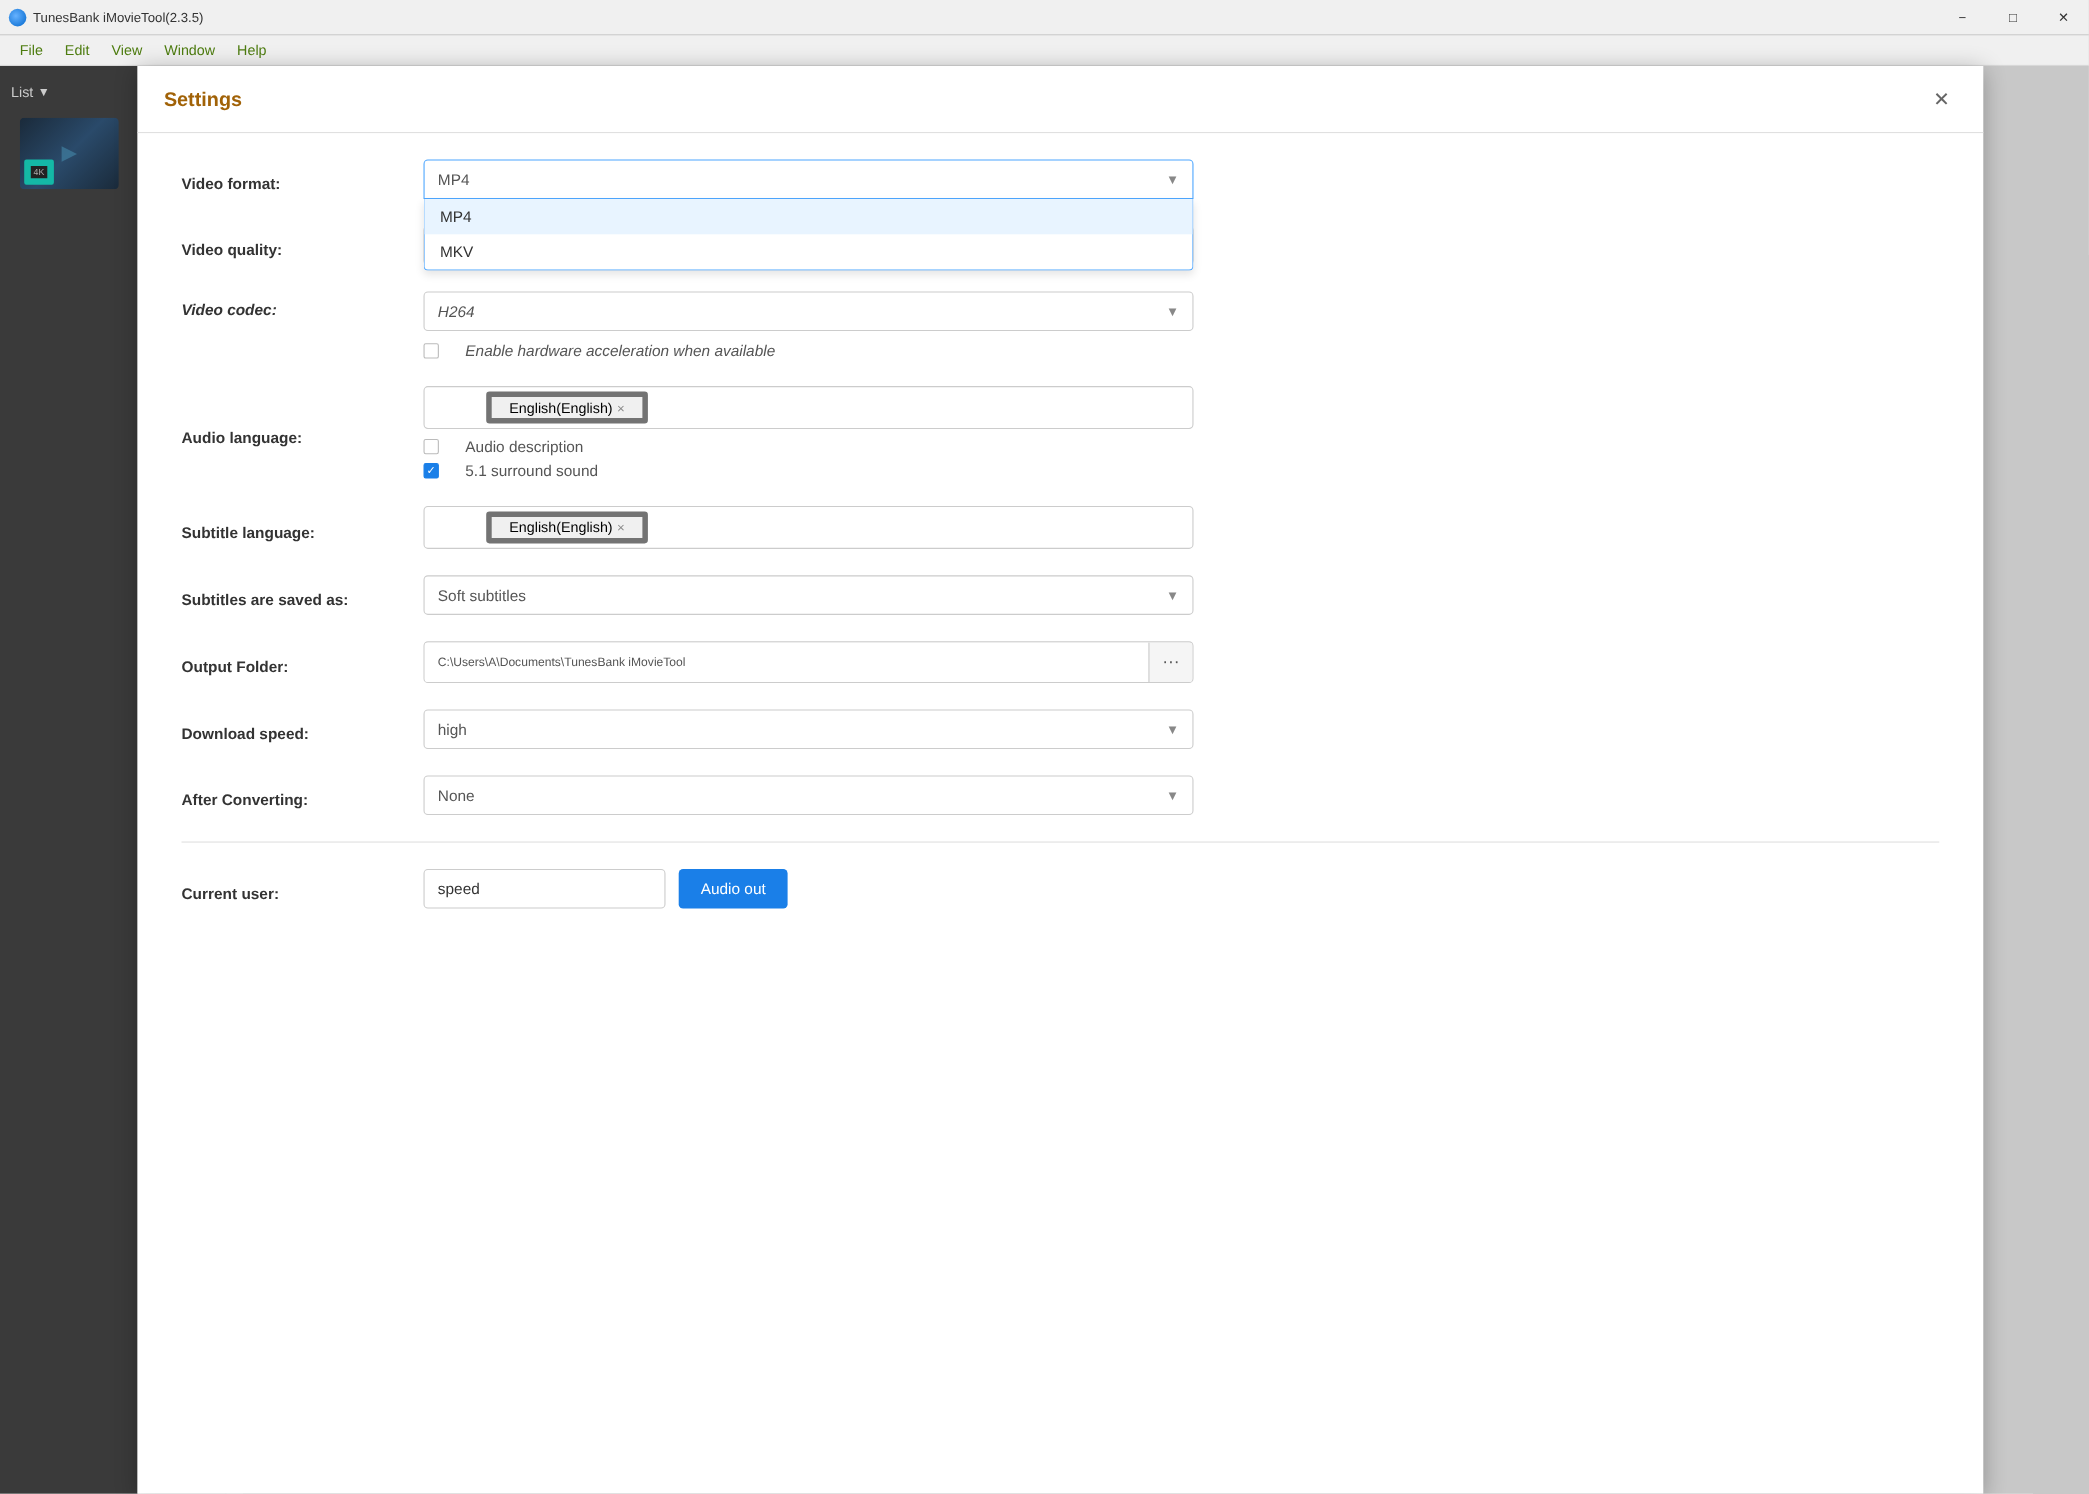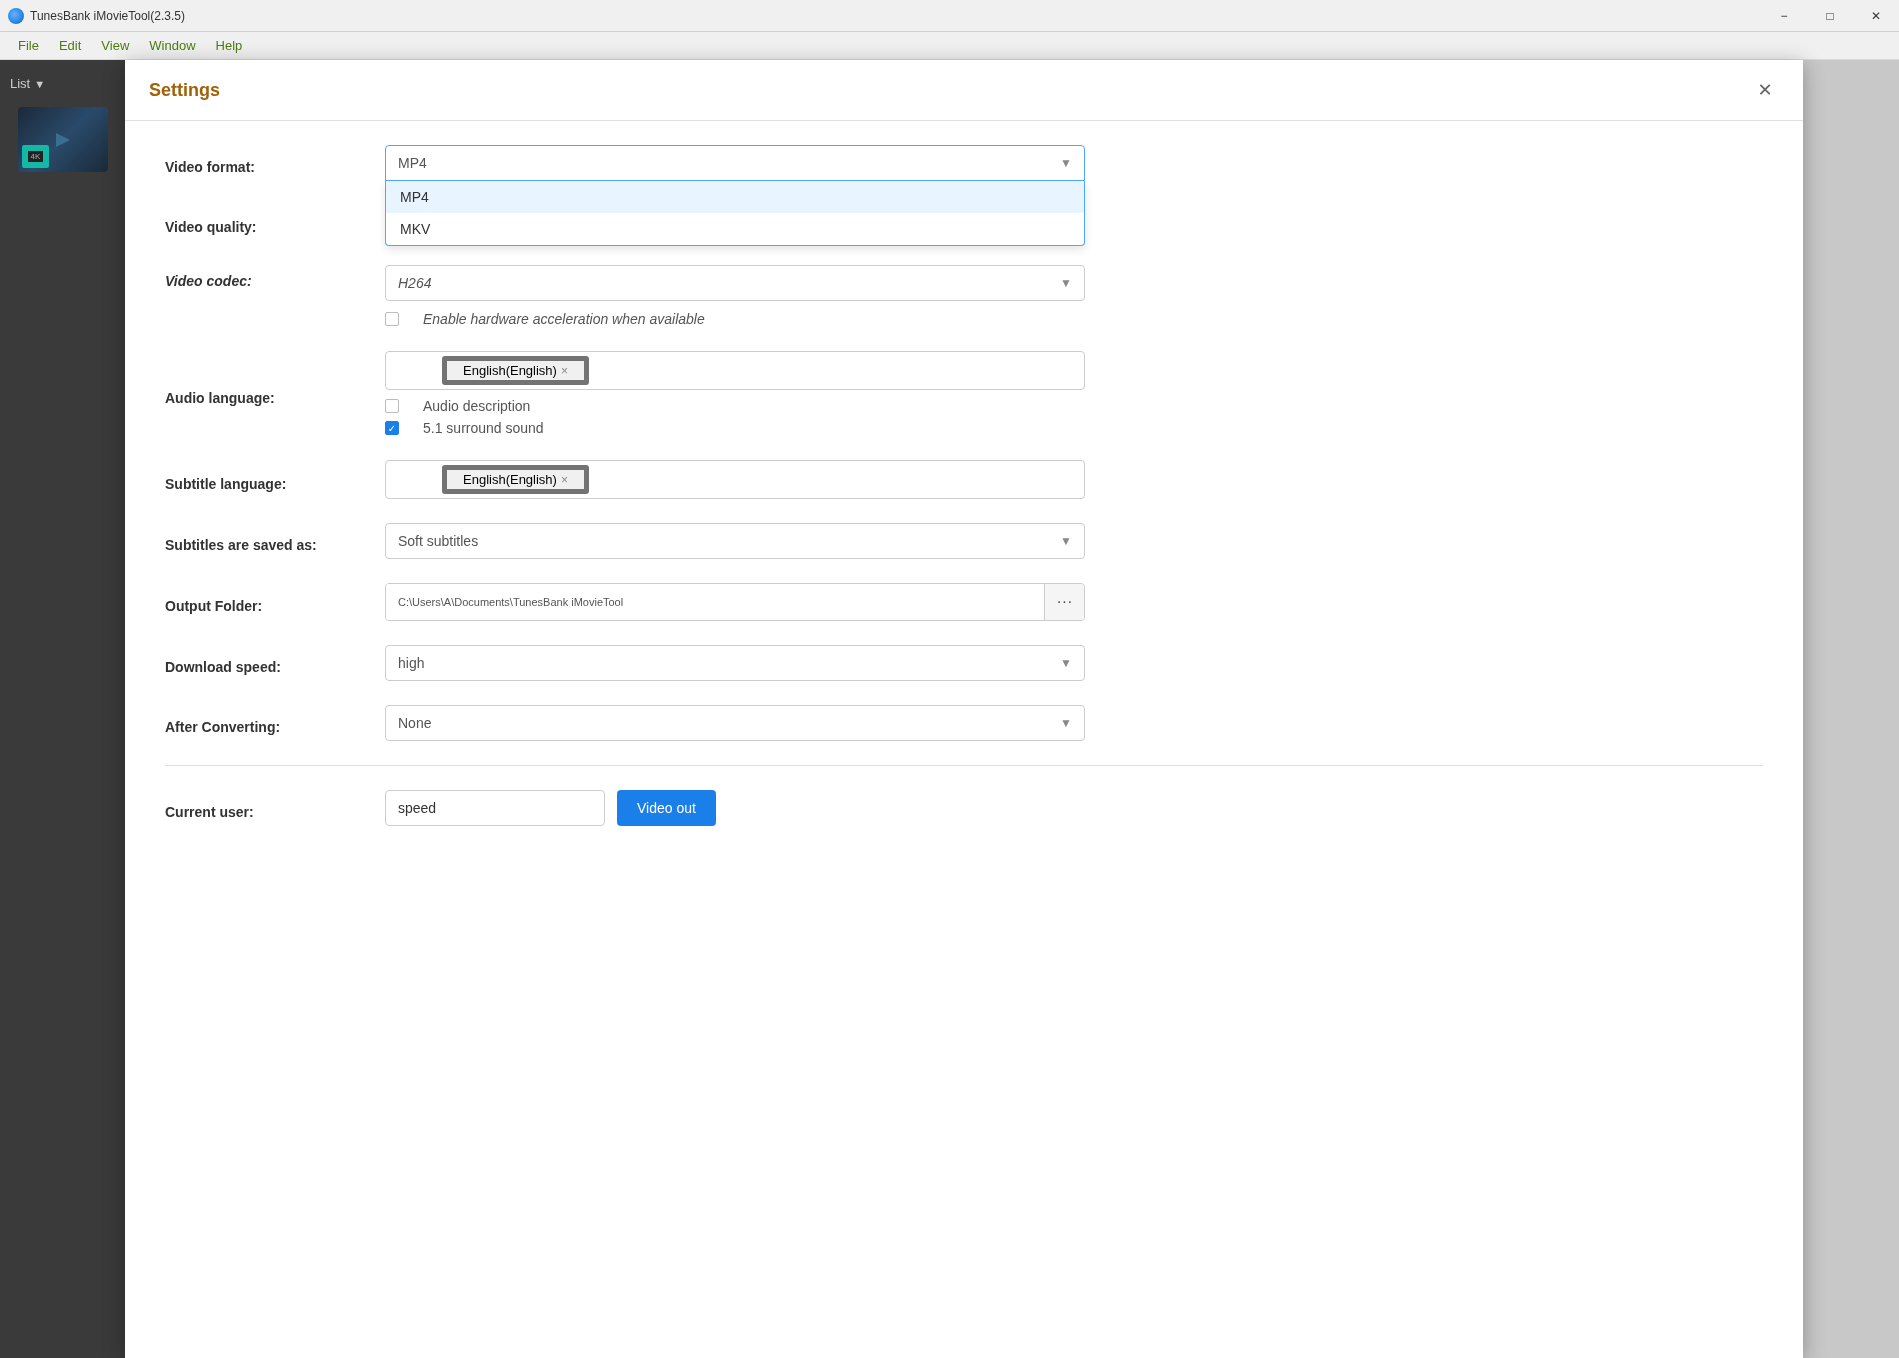--- a/index.html
+++ b/index.html
@@ -587,21 +587,21 @@
 
       <hr class="settings-divider">
 
       <div class="settings-row">
         <div class="settings-label">Current user:</div>
         <div class="settings-control">
           <div class="user-row-controls">
             <div class="current-user-input">
               <span>speed</span>
             </div>
-            <button class="sign-out-btn">Video out</button>
+            <button class="sign-out-btn">Audio out</button>
           </div>
         </div>
       </div>
 
     </div>
   </div>
 
   <div class="right-toolbar">
     <button class="toolbar-icon-btn">
       <svg width="22" height="22" viewBox="0 0 22 22" fill="#555">

